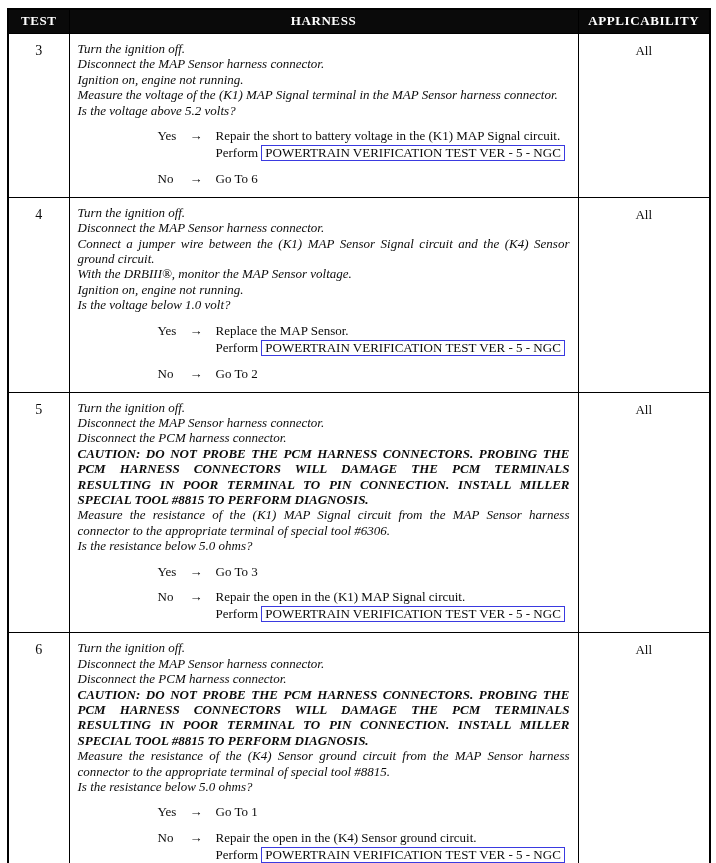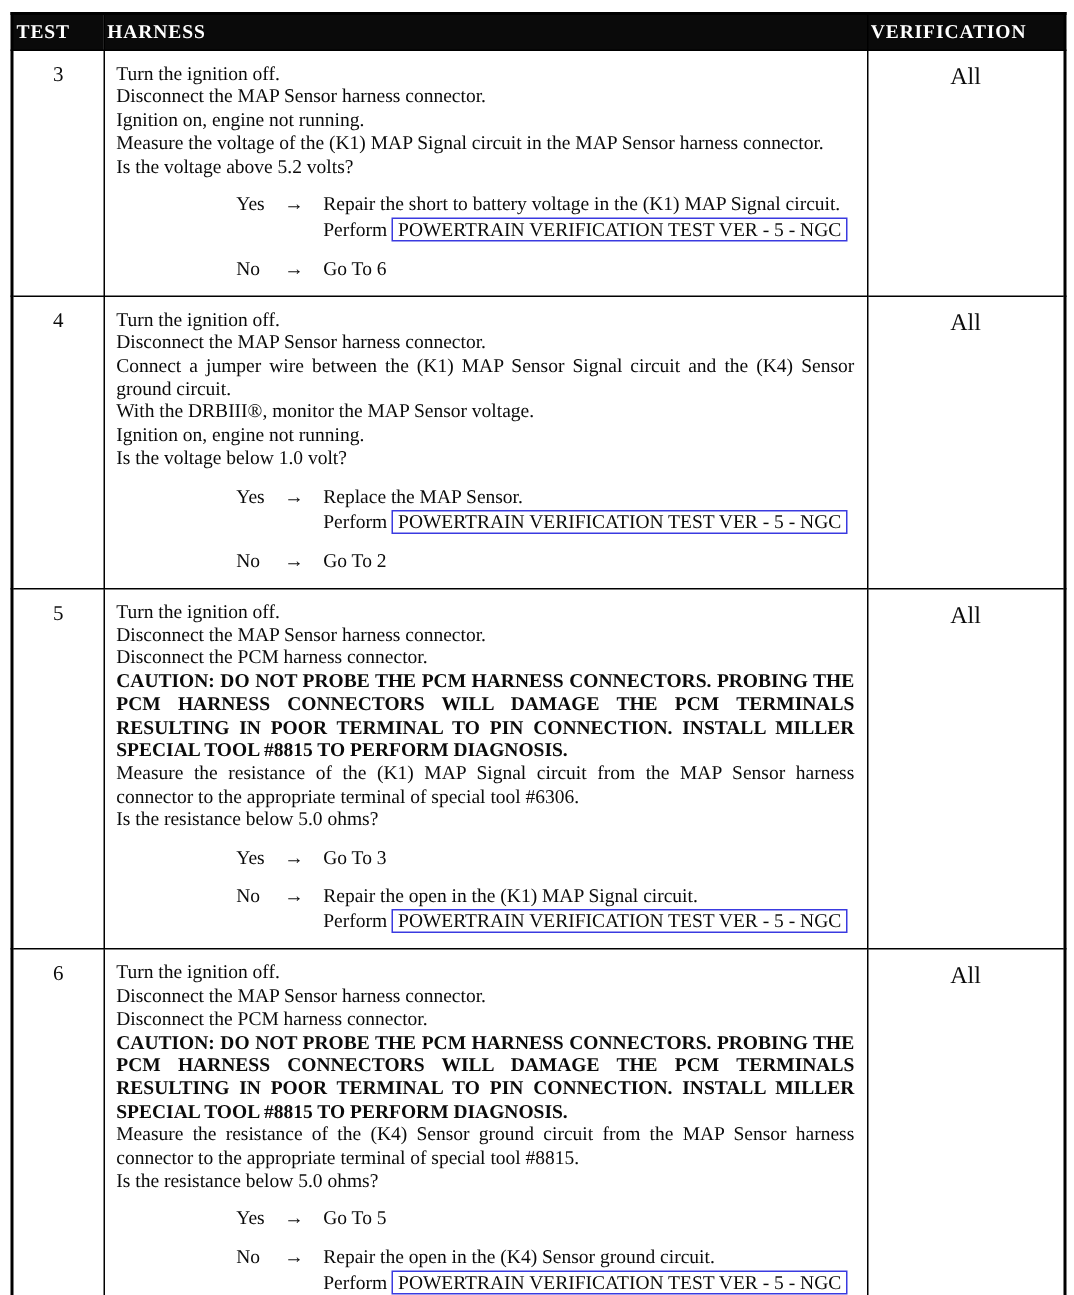--- a/index.html
+++ b/index.html
@@ -21,32 +21,32 @@
   }
   th, td { border: 1px solid var(--table-line, #000); }
 
   th {
     background: var(--header-bg, #050505);
     color: #ffffff;
     font-size: 13px;
     font-weight: bold;
     letter-spacing: 0.6px;
     padding: 3px 2px 4px 2px;
-    text-align: left;
+    text-align: center;
   }
   .col-test { width: 61px; }
   .col-action { width: 509px; }
   .col-app { width: 132px; }
 
   td { vertical-align: top; }
   .test-cell { text-align: center; padding-top: 9px; font-size: 14px; }
-  .app-cell  { text-align: center; padding-top: 9px; font-size: 16px; }
+  .app-cell  { text-align: center; padding-top: 9px; font-size: 13px; }
   .action-cell { padding: 7px 8px 10px 8px; font-size: 13px; line-height: 15.4px; }
 
-  .para { text-align: justify; }
+  .para { text-align: justify; font-style: italic; }
   .caution { font-weight: bold; }
 
   .branch { display: flex; margin-top: 10px; }
   .blabel { flex: 0 0 32px; margin-left: 80px; }
   .barrow { flex: 0 0 26px; }
   .bbody  { flex: 1; }
   .bline + .bline { margin-top: 2px; }
 
   .linkbox {
     display: inline-block;
@@ -62,32 +62,32 @@
   <table class="diag">
     <colgroup>
       <col class="col-test">
         <col class="col-action">
         <col class="col-app">
     </colgroup>
     <thead>
       <tr>
         <th>TEST</th>
         <th>HARNESS</th>
-        <th>VERIFICATION</th>
+        <th>APPLICABILITY</th>
       </tr>
     </thead>
     <tbody>
 
       <tr>
         <td class="test-cell">3</td>
         <td class="action-cell">
           <div class="para">Turn the ignition off.</div>
           <div class="para">Disconnect the MAP Sensor harness connector.</div>
           <div class="para">Ignition on, engine not running.</div>
-          <div class="para">Measure the voltage of the (K1) MAP Signal circuit in the MAP Sensor harness connector.</div>
+          <div class="para">Measure the voltage of the (K1) MAP Signal terminal in the MAP Sensor harness connector.</div>
           <div class="para">Is the voltage above 5.2 volts?</div>
           <div class="branch">
             <span class="blabel">Yes</span>
             <span class="barrow">→</span>
             <div class="bbody">
               <div class="bline">Repair the short to battery voltage in the (K1) MAP Signal circuit.</div>
               <div class="bline">
                 <span>Perform</span>
                 <span class="linkbox">POWERTRAIN VERIFICATION TEST VER - 5 - NGC</span>
               </div>
@@ -172,21 +172,21 @@
           <div class="para">Turn the ignition off.</div>
           <div class="para">Disconnect the MAP Sensor harness connector.</div>
           <div class="para">Disconnect the PCM harness connector.</div>
           <div class="para caution">CAUTION: DO NOT PROBE THE PCM HARNESS CONNECTORS. PROBING THE PCM HARNESS CONNECTORS WILL DAMAGE THE PCM TERMINALS RESULTING IN POOR TERMINAL TO PIN CONNECTION. INSTALL MILLER SPECIAL TOOL #8815 TO PERFORM DIAGNOSIS.</div>
           <div class="para">Measure the resistance of the (K4) Sensor ground circuit from the MAP Sensor harness connector to the appropriate terminal of special tool #8815.</div>
           <div class="para">Is the resistance below 5.0 ohms?</div>
           <div class="branch">
             <span class="blabel">Yes</span>
             <span class="barrow">→</span>
             <div class="bbody">
-              <div class="bline">Go To 5</div>
+              <div class="bline">Go To 1</div>
             </div>
           </div>
           <div class="branch">
             <span class="blabel">No</span>
             <span class="barrow">→</span>
             <div class="bbody">
               <div class="bline">Repair the open in the (K4) Sensor ground circuit.</div>
               <div class="bline">
                 <span>Perform</span>
                 <span class="linkbox">POWERTRAIN VERIFICATION TEST VER - 5 - NGC</span>

